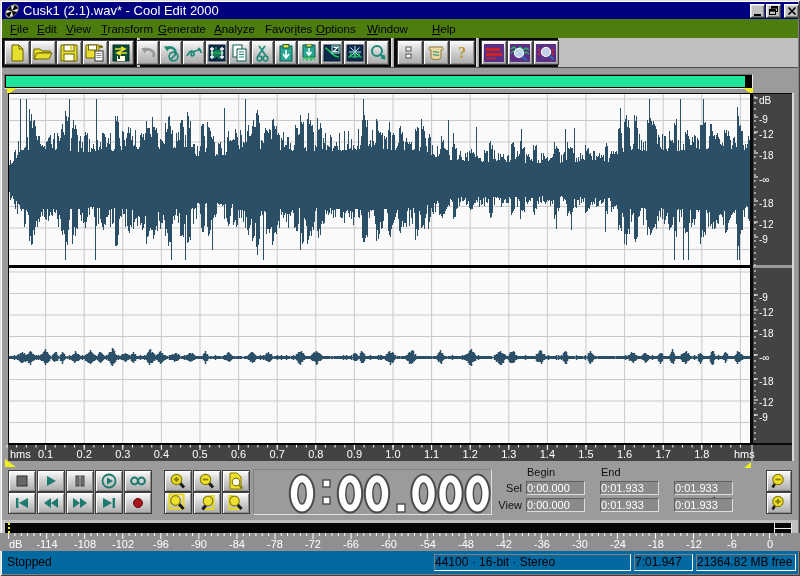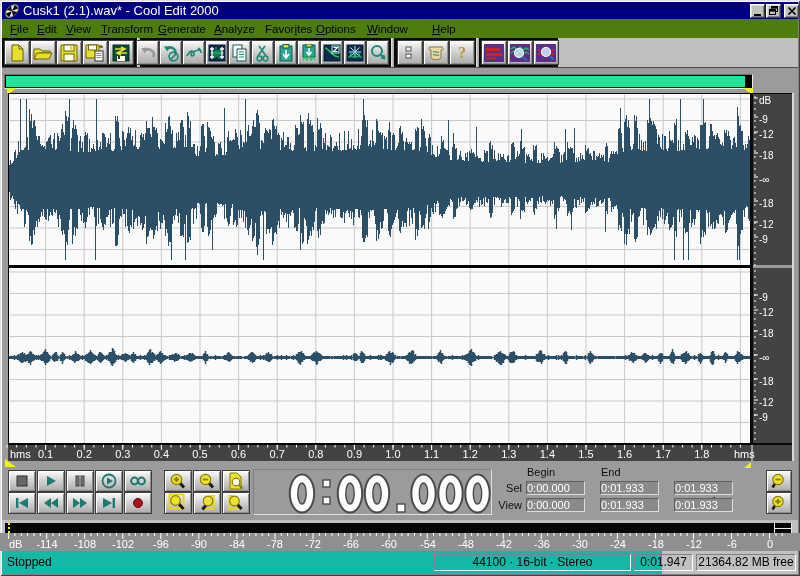--- a/index.html
+++ b/index.html
@@ -13,22 +13,22 @@
 .menu span{position:absolute;top:4px}
 u{text-decoration:underline}
 
 .tbar{left:2px;top:38px;width:556px;height:29px;background:#0a0a0a}
 .tb{position:absolute;top:2px;width:26px;height:25px;background:linear-gradient(#fdfdfd,#e8e8e8 20%,#c6c6c6 60%,#adadad);border:1px solid #404040;box-shadow:inset 1px 1px 0 #fff, inset -1px -1px 0 #909090}
 .tb svg{position:absolute;left:50%;top:50%;transform:translate(-50%,-50%)}
 .sep{position:absolute;top:0;width:3px;height:29px;background:linear-gradient(90deg,#e8e8e8,#9a9a9a)}
 
 .client{left:2px;top:67px;width:796px;height:453px;background:#9b9b9b}
 
-.status{left:2px;top:551px;width:660px;height:23px;background:#14b8a6;font-size:12px;color:#000}
-.spanel{position:absolute;top:3px;height:17px;border:1px solid;border-color:#808080 #fff #fff #808080;font-size:12px;text-align:center;color:#000}
+.status{left:2px;top:551px;width:796px;height:23px;background:#0369a1;font-size:12px;color:#000}
+.spanel{position:absolute;top:3px;height:17px;border:1px solid;border-color:#808080 #fff #fff #808080;font-size:12px;text-align:left;color:#000}
 
 .cb{position:absolute;background:linear-gradient(#fefefe,#e4e4e4 25%,#c9c9c9 60%,#ababab);border:1px solid #3f3f3f;box-shadow:inset 1px 1px 0 #fff, inset -1px -1px 0 #8d8d8d}
 .vb{width:59px;height:14px;background:#8a8a8a;border:1px solid;border-color:#5f5f5f #dcdcdc #dcdcdc #5f5f5f;color:#fff;font-size:11px;text-align:left;line-height:13px}
 </style></head><body>
 <div class="win">
  <div class="abs title">
   <svg class="abs" style="left:2px;top:1px" width="16" height="16" viewBox="0 0 16 16">
    <g transform="rotate(-45 8 8)">
           <ellipse cx="8" cy="8" rx="7.5" ry="4.6" fill="#e8e8e8" stroke="#9a9a6a" stroke-width="1"></ellipse>
    <path d="M8 8L1.5 5.5L1.5 10.5Z M8 8L14.5 5.5L14.5 10.5Z M8 8L5 3.6L11 3.6Z M8 8L5 12.4L11 12.4Z" fill="#000"></path>
@@ -461,16 +461,16 @@
         <text x="618" y="15" text-anchor="middle">-24</text>
         <text x="656" y="15" text-anchor="middle">-18</text>
         <text x="694" y="15" text-anchor="middle">-12</text>
         <text x="732" y="15" text-anchor="middle">-6</text>
         <text x="770" y="15" text-anchor="middle">0</text>
       </g>
     </svg>
  <div class="abs status">
   <span style="position:absolute;left:5px;top:4px">Stopped</span>
   <div class="spanel" style="left:432px;width:197px;line-height:15px">44100 · 16-bit · Stereo</div>
-  <div class="spanel" style="left:632px;width:59px;line-height:15px">0:01.947</div>
+  <div class="spanel" style="left:632px;width:59px;line-height:15px">7:01.947</div>
   <div class="spanel" style="left:694px;width:100px;line-height:15px">21364.82 MB free</div>
  </div>
 </div>
 
 </body></html>

